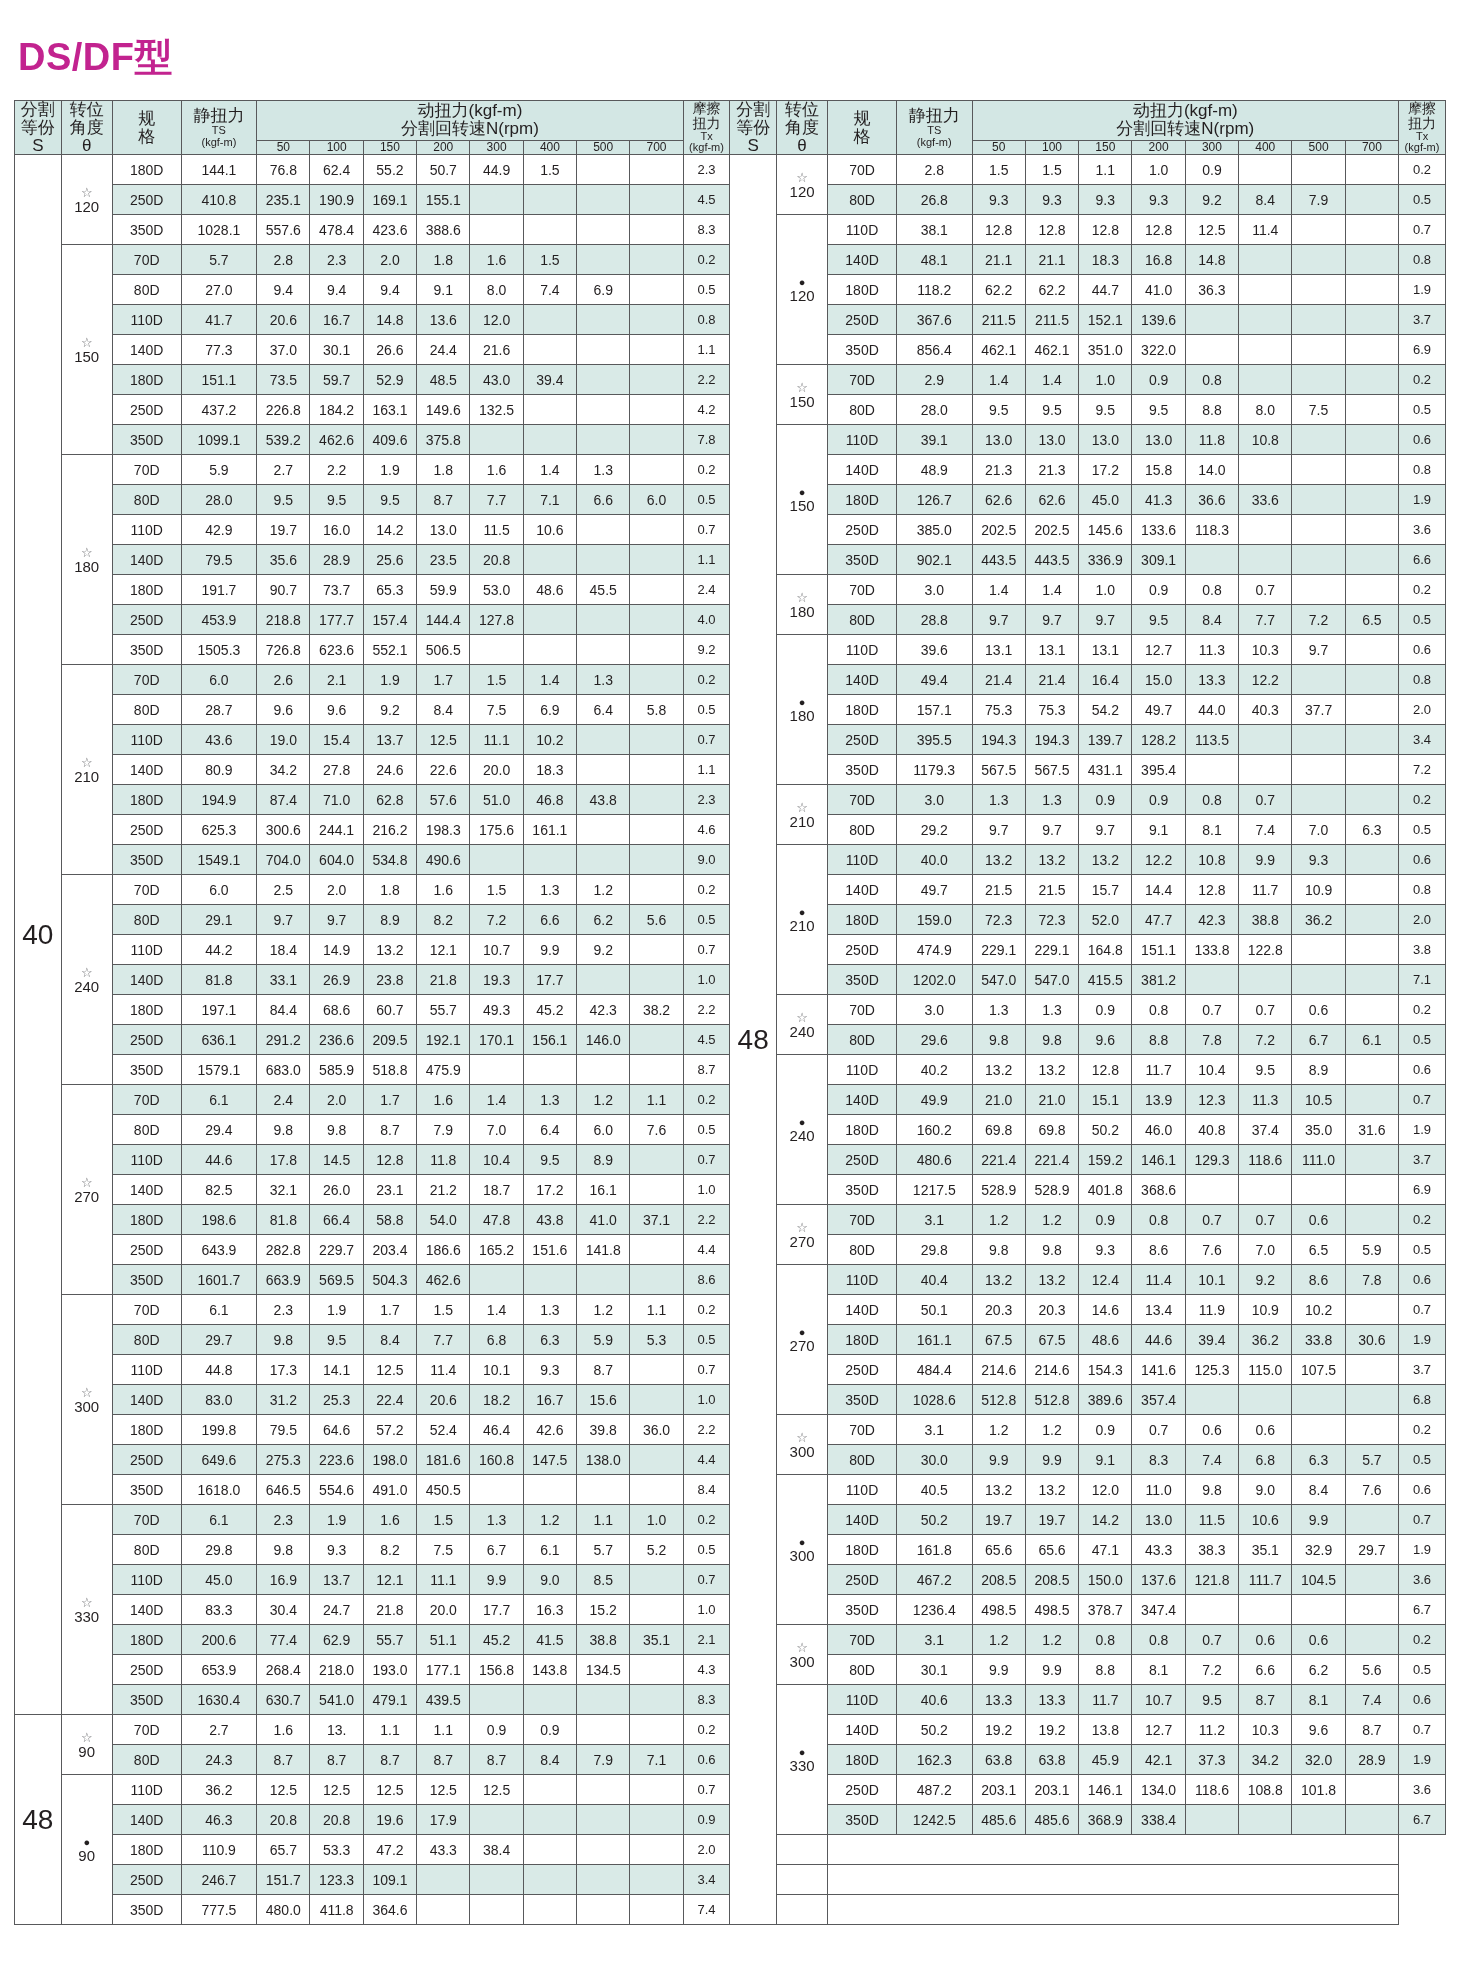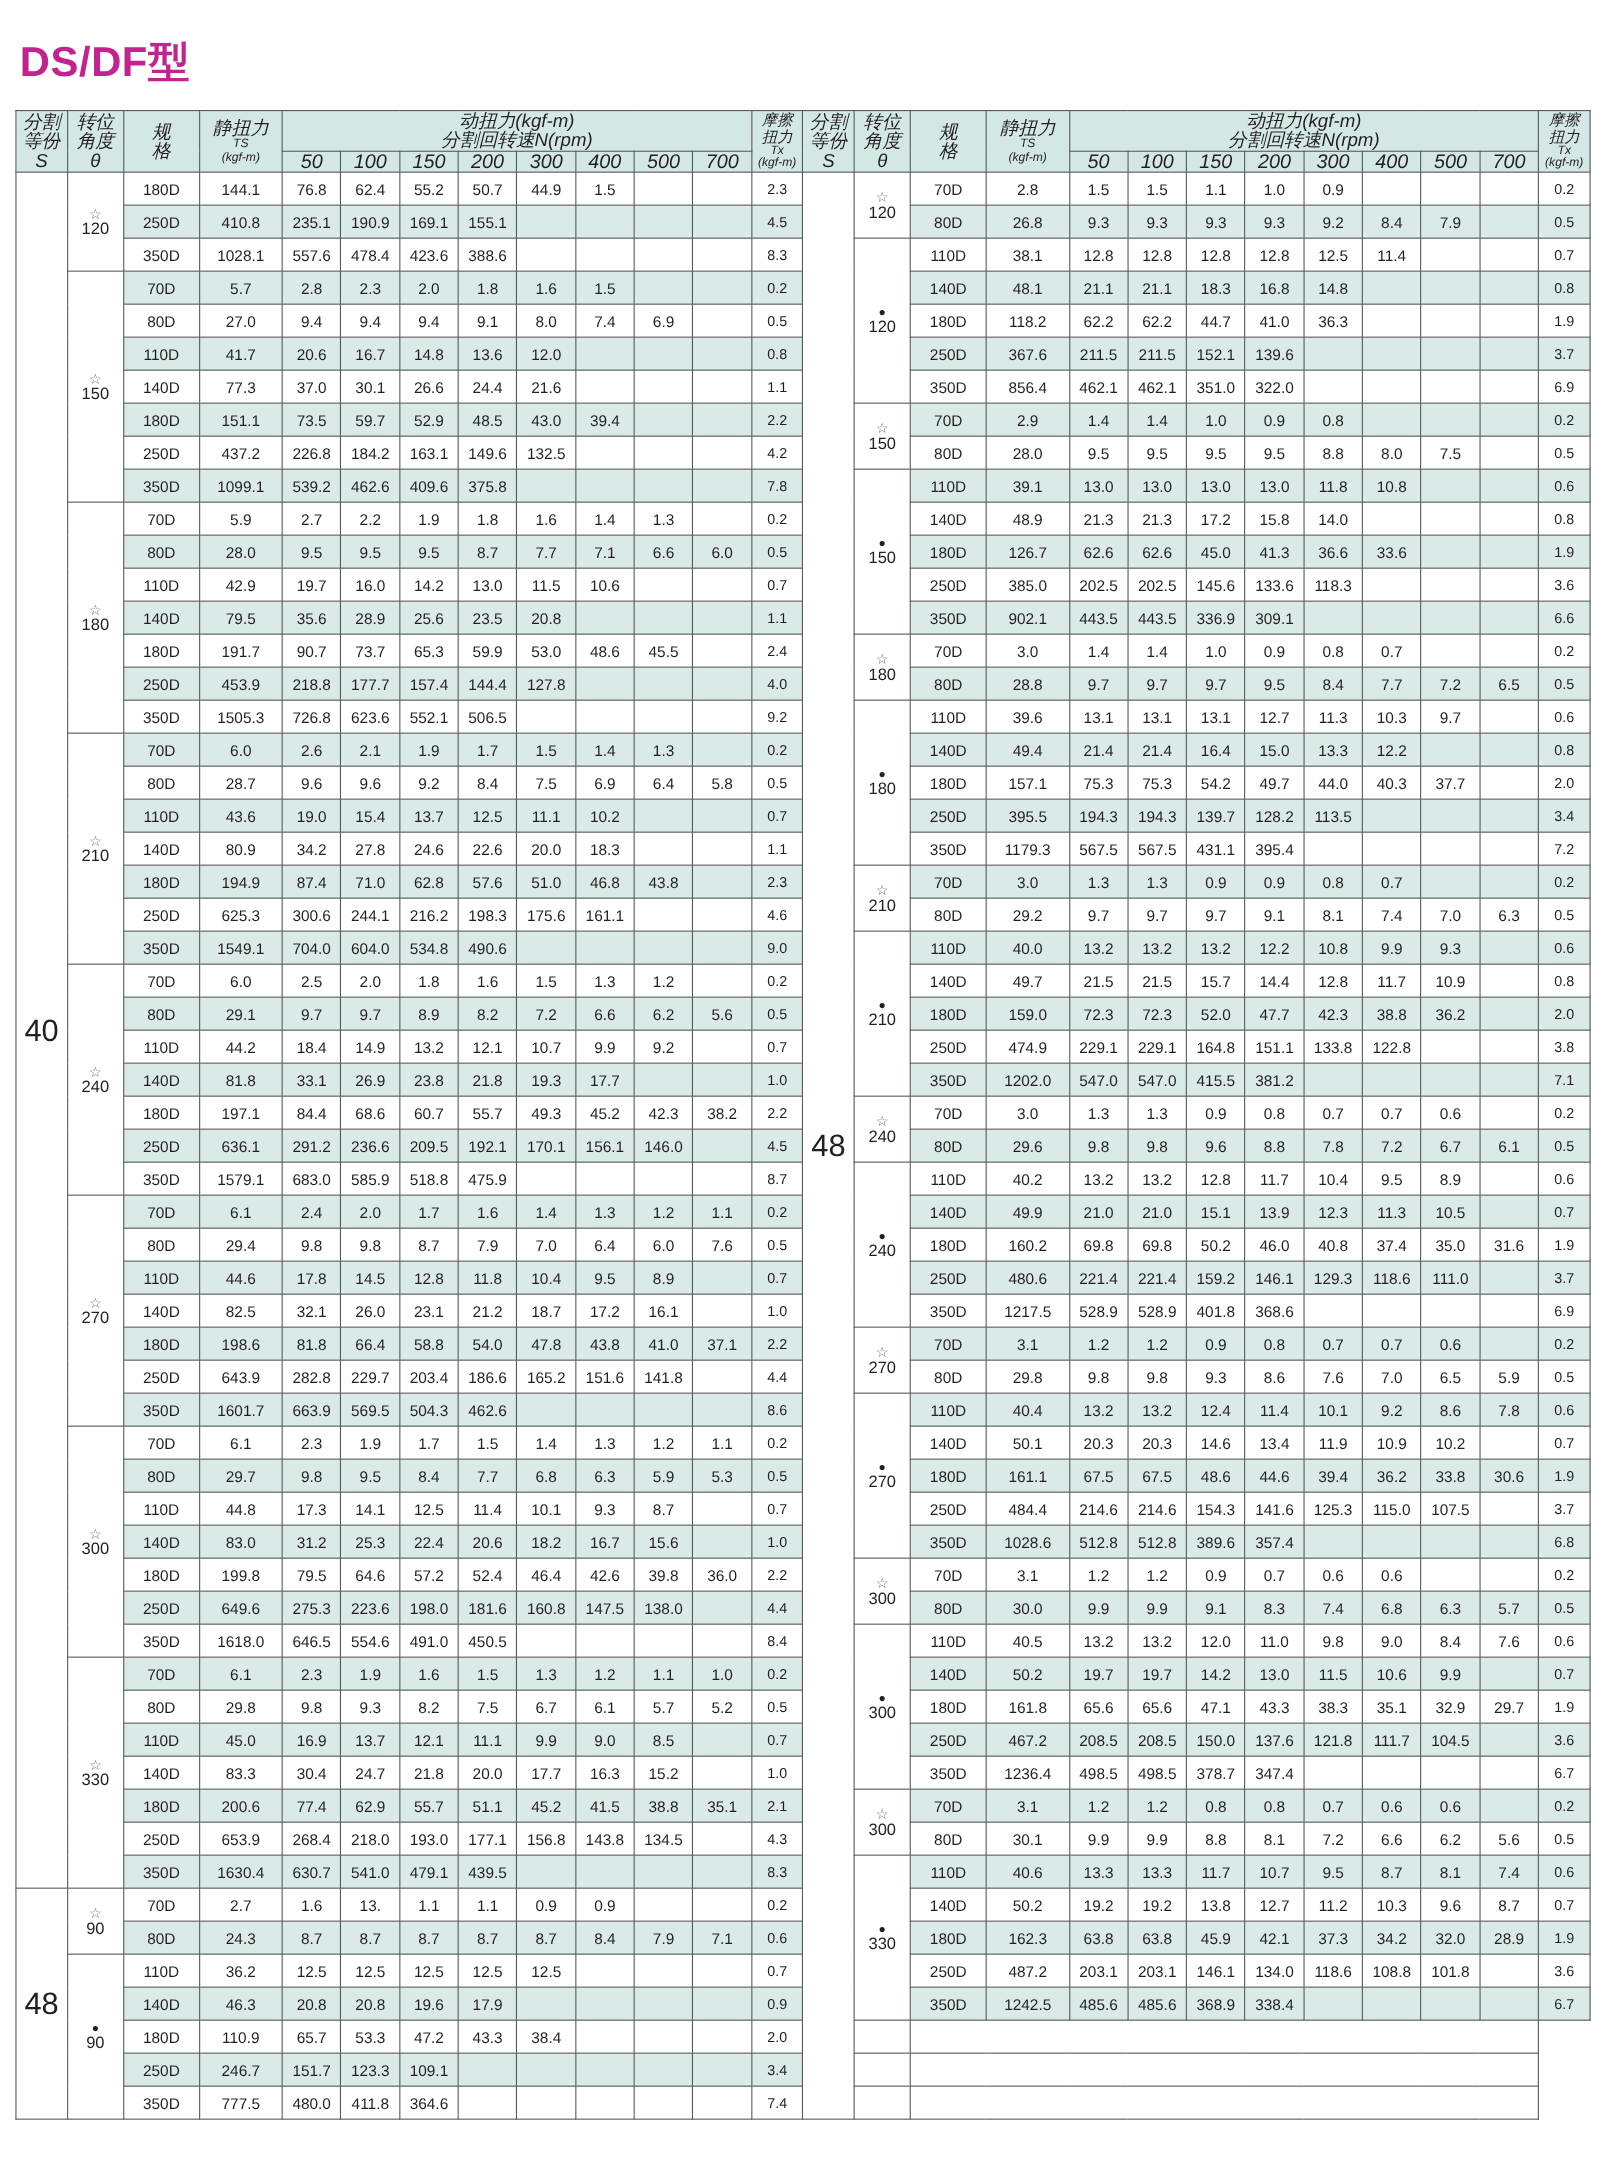--- a/index.html
+++ b/index.html
@@ -42,40 +42,39 @@
     margin: 0;
     text-align: center;
     vertical-align: middle;
     font-weight: normal;
     line-height: 1.05;
     color: #231f20;
     background: #ffffff;
   }
   .hdr {
     background: #d3e7e4 !important;
-    font-style: italic;
   }
   .tint {
     background: #d9eae7 !important;
   }
   .white {
     background: #ffffff !important;
   }
   .hdr-cn {
     font-size: 17px;
     line-height: 1.12;
   }
   .hdr-sm {
     font-size: 11px;
   }
   .hdr-sym {
     font-size: 17px;
   }
   .rpm {
-    font-size: 18px;
+    font-size: 12px;
     color: #3c3c3c;
   }
   .grp {
     font-size: 28px;
   }
   .ang {
     font-size: 15px;
     font-weight: bold;
     line-height: 1.0;
   }

